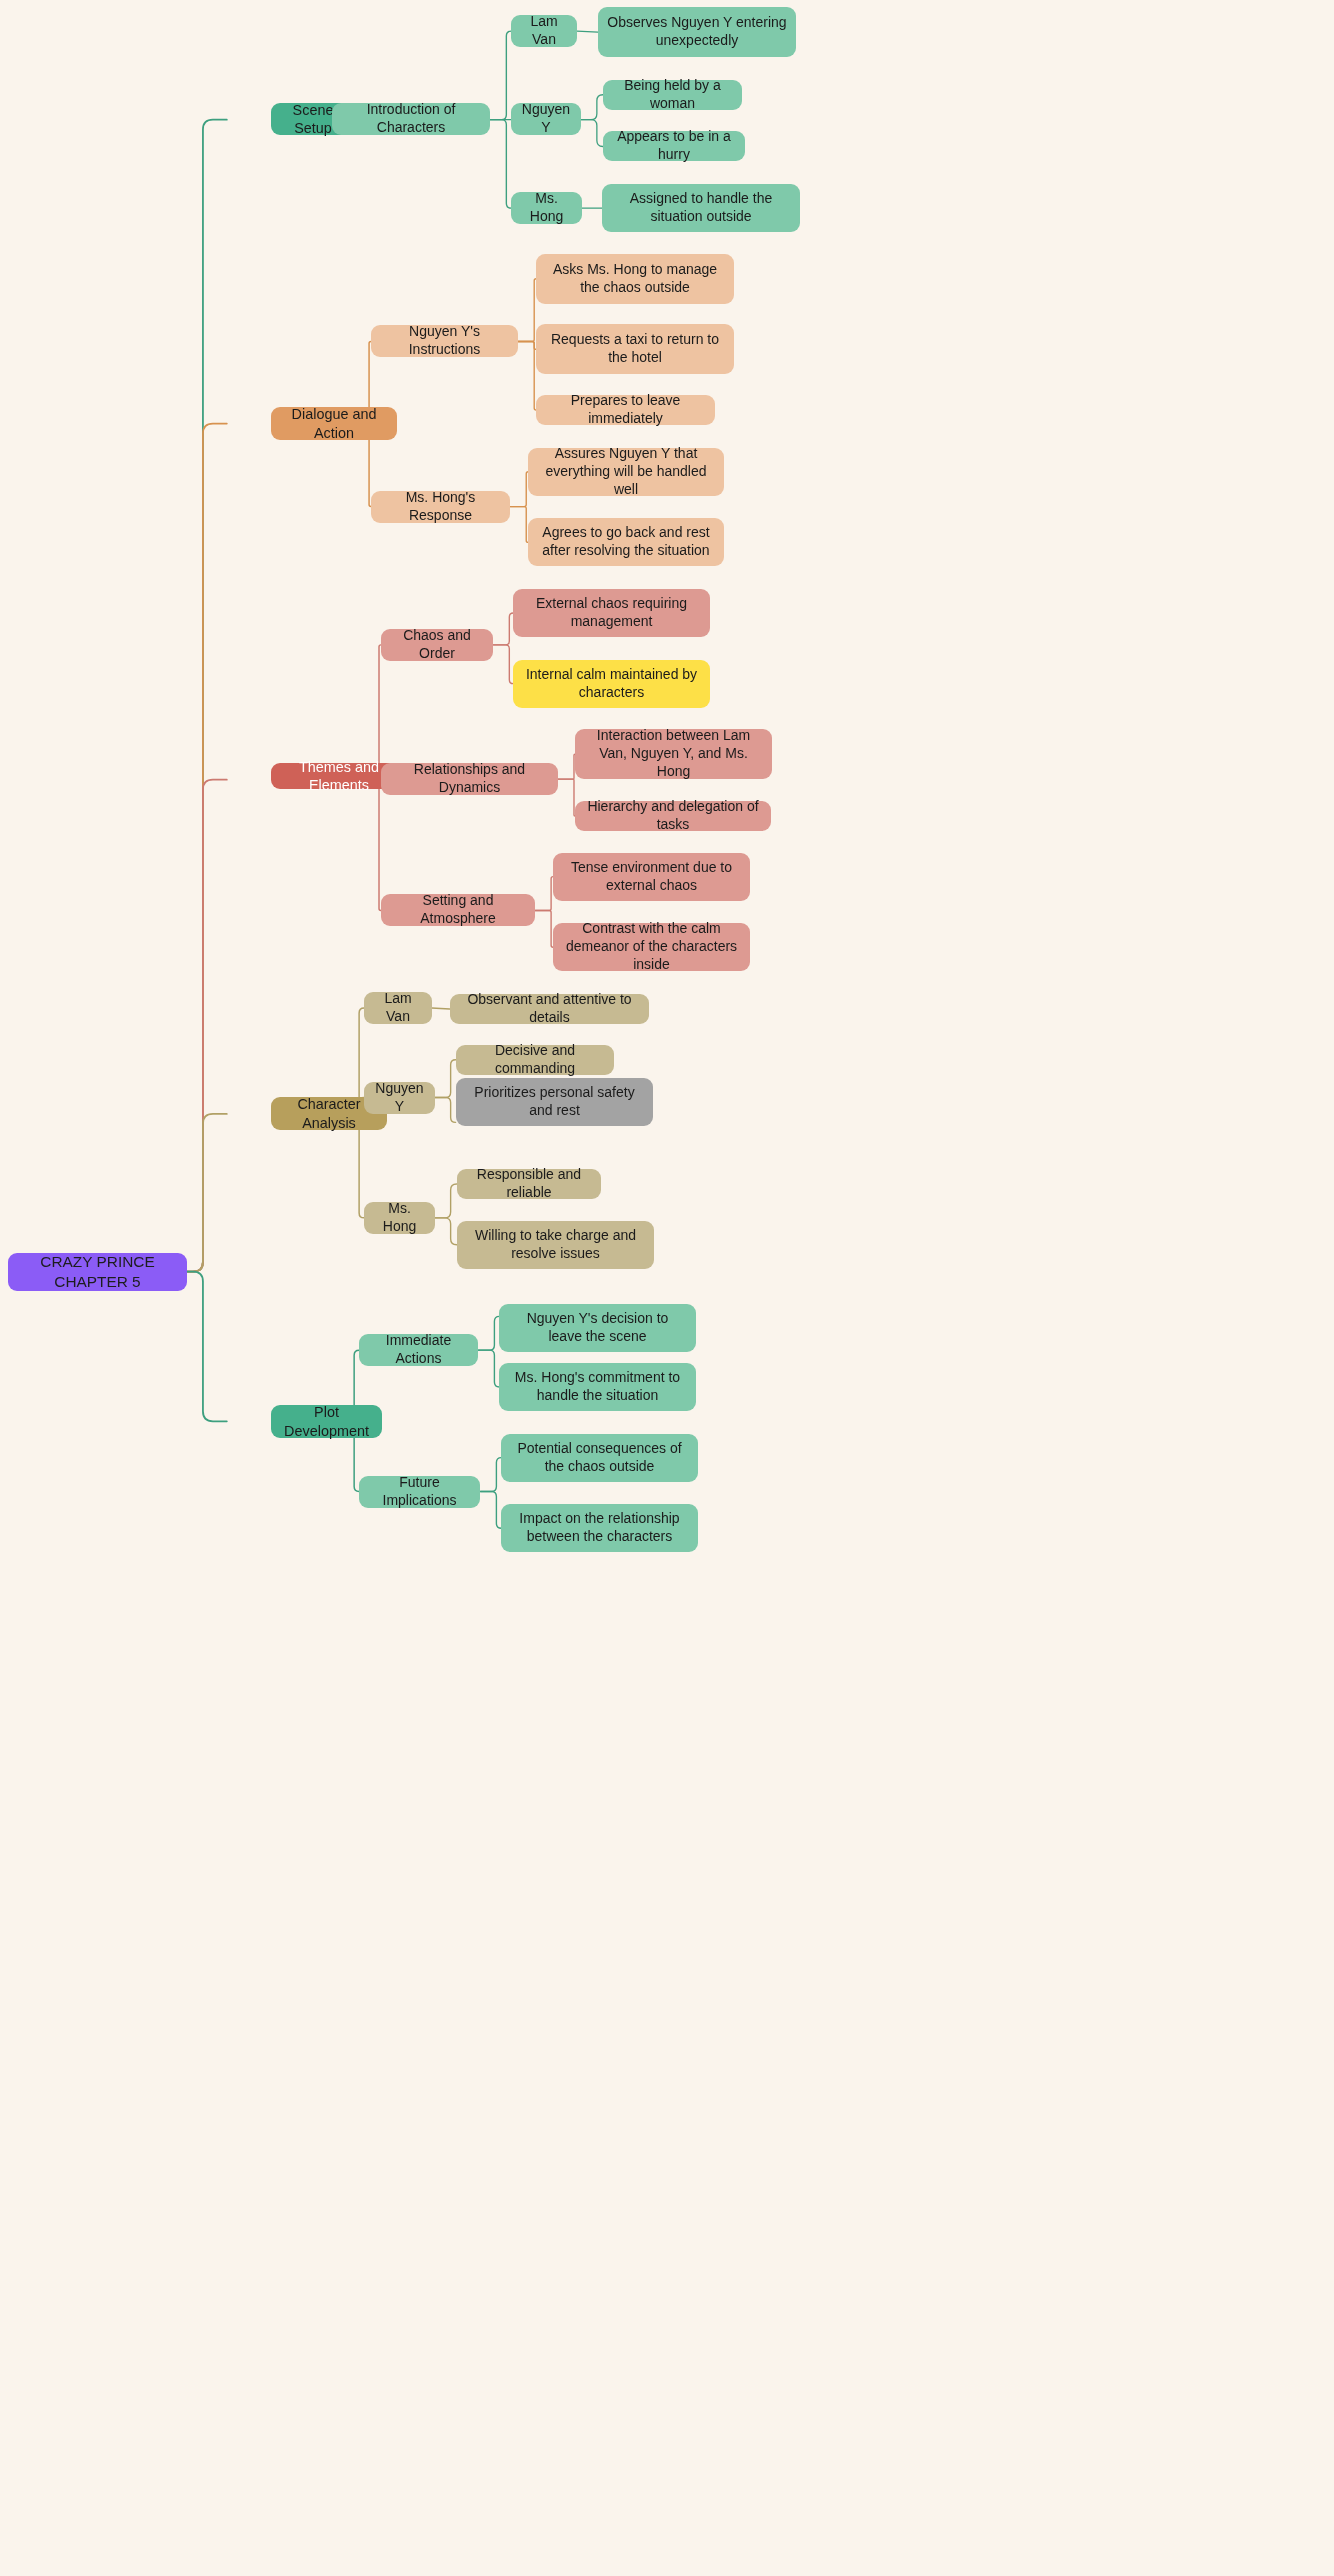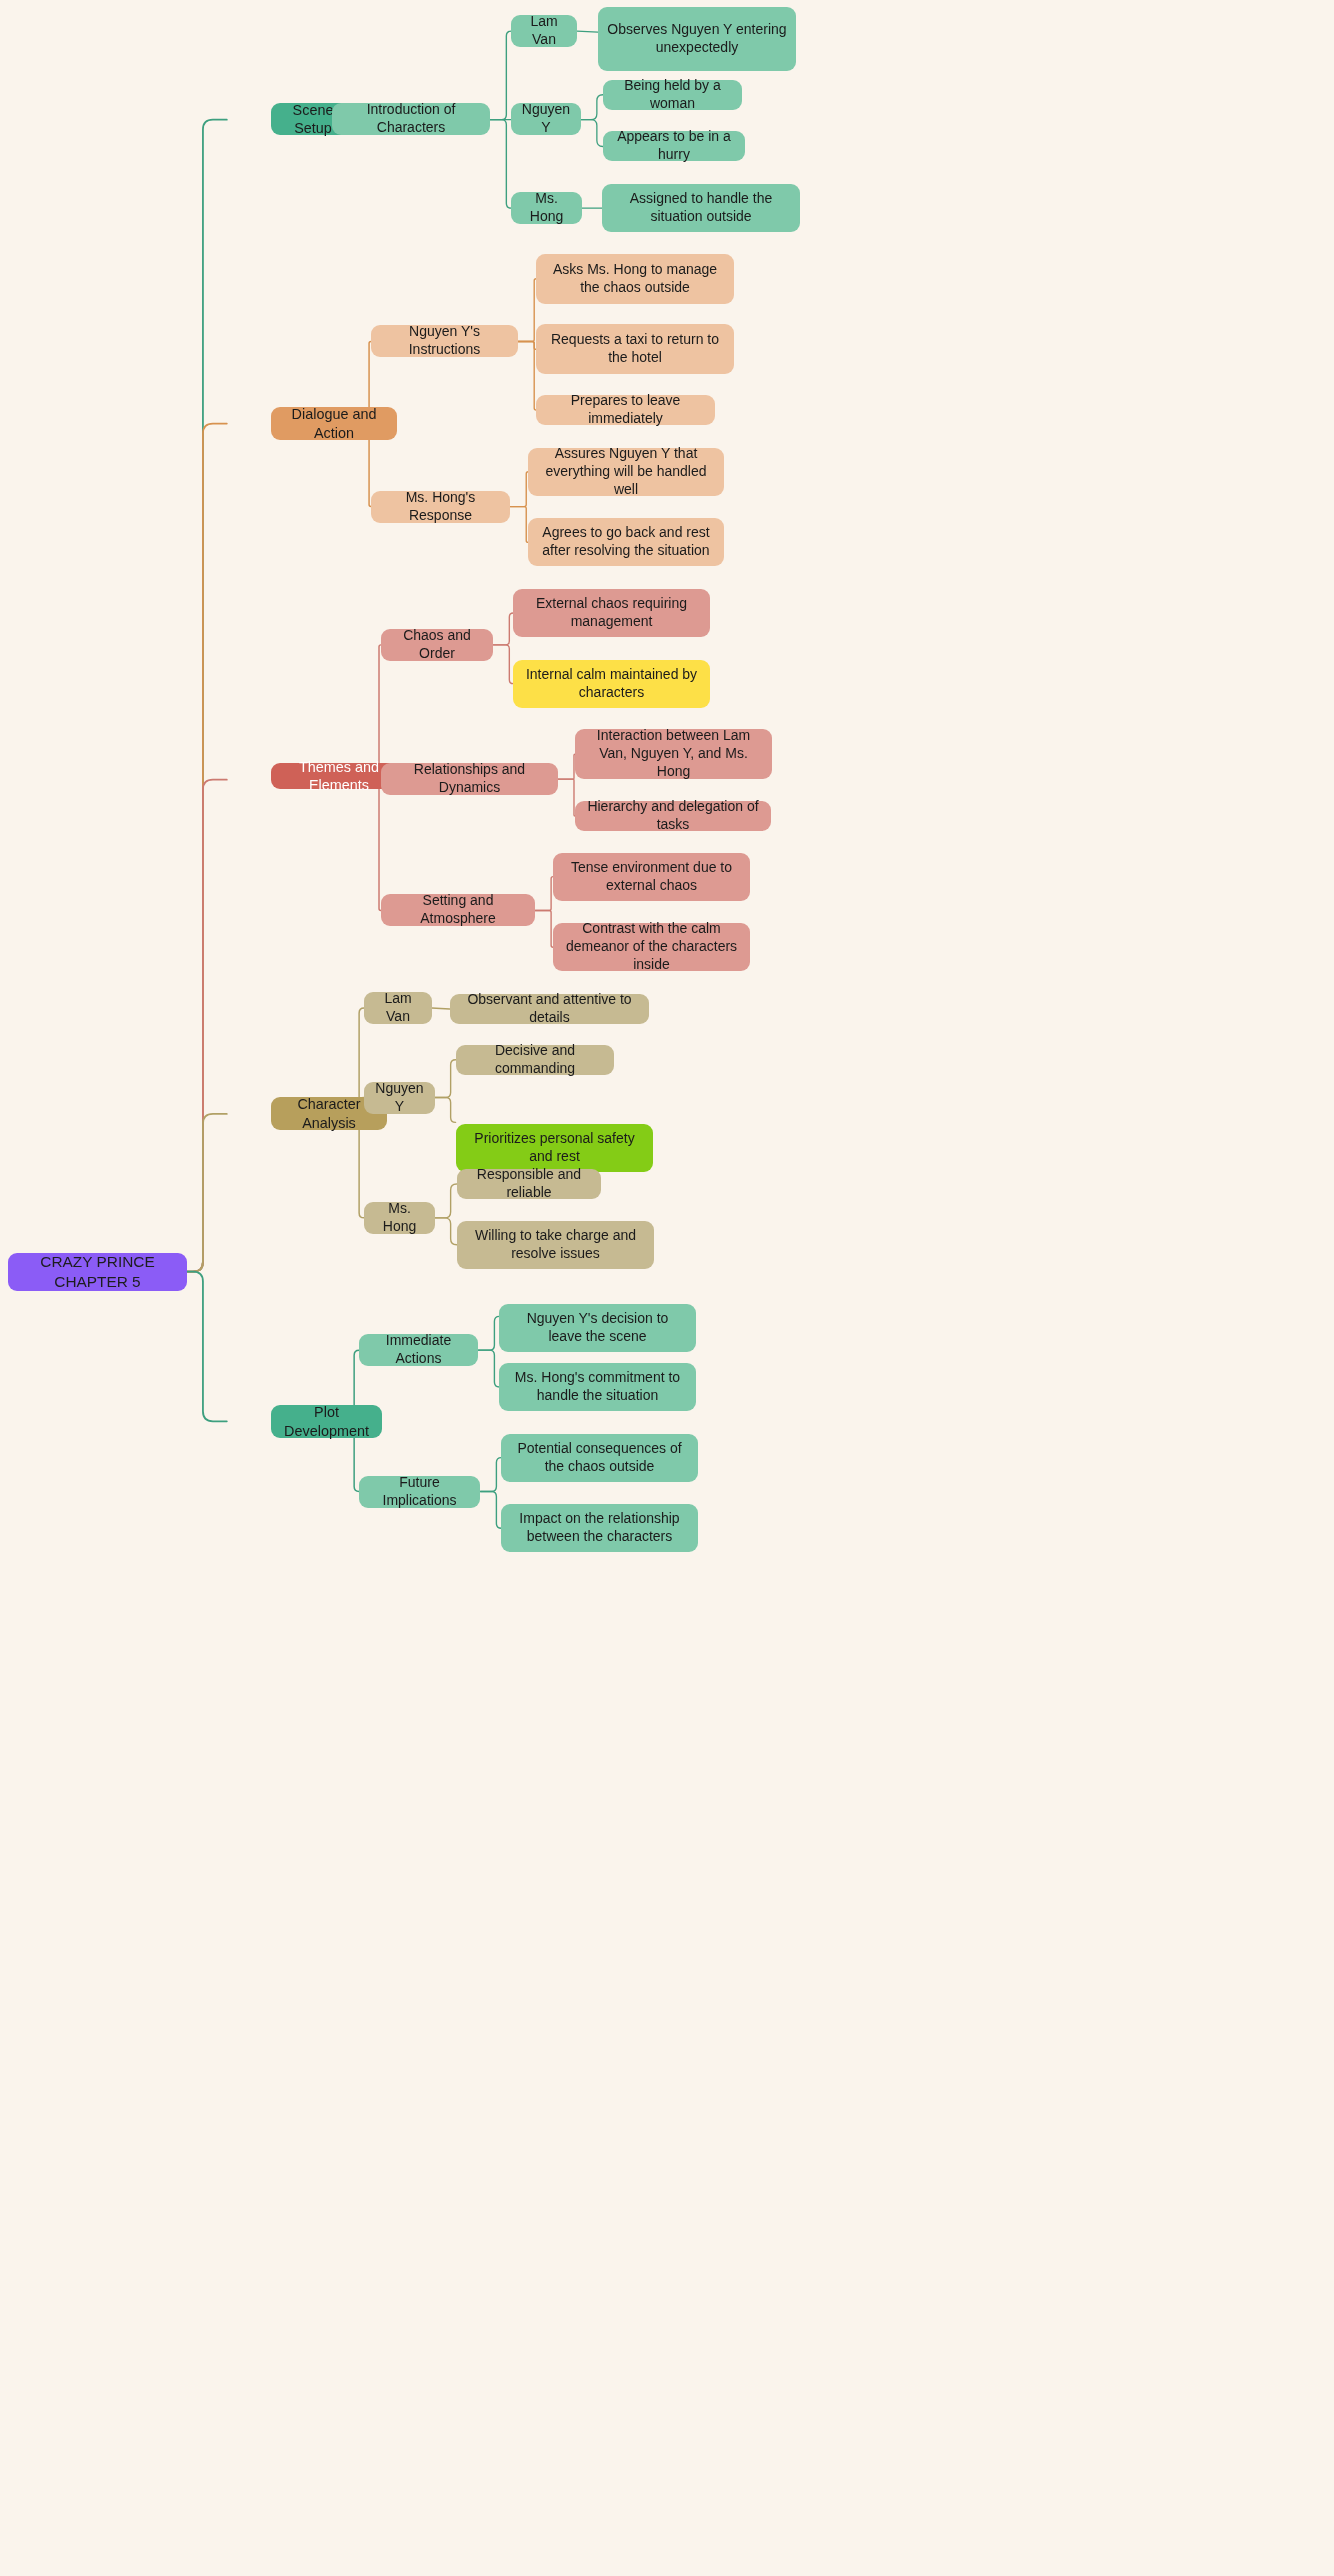--- a/index.html
+++ b/index.html
@@ -118,21 +118,21 @@
     </div>
     <div class="node lvl1" style="left: 227px; top: 103px; width: 84px; height: 32px; background: rgb(69, 176, 140);">
       <span>Scene Setup</span>
     </div>
     <div class="node lvl2" style="left: 332px; top: 103px; width: 158px; height: 32px; background: rgb(127, 201, 170);">
       <span>Introduction of Characters</span>
     </div>
     <div class="node lvl2" style="left: 511px; top: 15px; width: 66px; height: 32px; background: rgb(127, 201, 170);">
       <span>Lam Van</span>
     </div>
-    <div class="node lvl3" style="left: 598px; top: 7px; width: 198px; height: 64px; background: rgb(127, 201, 170);">
+    <div class="node lvl3" style="left: 598px; top: 7px; width: 198px; height: 50px; background: rgb(127, 201, 170);">
       <span>Observes Nguyen Y entering unexpectedly</span>
     </div>
     <div class="node lvl2" style="left: 511px; top: 103px; width: 70px; height: 32px; background: rgb(127, 201, 170);">
       <span>Nguyen Y</span>
     </div>
     <div class="node lvl3" style="left: 603px; top: 80px; width: 139px; height: 30px; background: rgb(127, 201, 170);">
       <span>Being held by a woman</span>
     </div>
     <div class="node lvl3" style="left: 603px; top: 131px; width: 142px; height: 30px; background: rgb(127, 201, 170);">
       <span>Appears to be in a hurry</span>
@@ -205,21 +205,21 @@
     </div>
     <div class="node lvl3" style="left: 450px; top: 994px; width: 199px; height: 30px; background: rgb(198, 186, 146);">
       <span>Observant and attentive to details</span>
     </div>
     <div class="node lvl2" style="left: 364px; top: 1082px; width: 71px; height: 32px; background: rgb(198, 186, 146);">
       <span>Nguyen Y</span>
     </div>
     <div class="node lvl3" style="left: 456px; top: 1045px; width: 158px; height: 30px; background: rgb(198, 186, 146);">
       <span>Decisive and commanding</span>
     </div>
-    <div class="node lvl3" style="left: 456px; top: 1124px; width: 197px; height: 48px; background: #84cc16;">
+    <div class="node lvl3" style="left: 456px; top: 1078px; width: 197px; height: 48px; background: #a3a3a3;">
       <span>Prioritizes personal safety and rest</span>
     </div>
     <div class="node lvl2" style="left: 364px; top: 1202px; width: 71px; height: 32px; background: rgb(198, 186, 146);">
       <span>Ms. Hong</span>
     </div>
     <div class="node lvl3" style="left: 457px; top: 1169px; width: 144px; height: 30px; background: rgb(198, 186, 146);">
       <span>Responsible and reliable</span>
     </div>
     <div class="node lvl3" style="left: 457px; top: 1221px; width: 197px; height: 48px; background: rgb(198, 186, 146);">
       <span>Willing to take charge and resolve issues</span>

